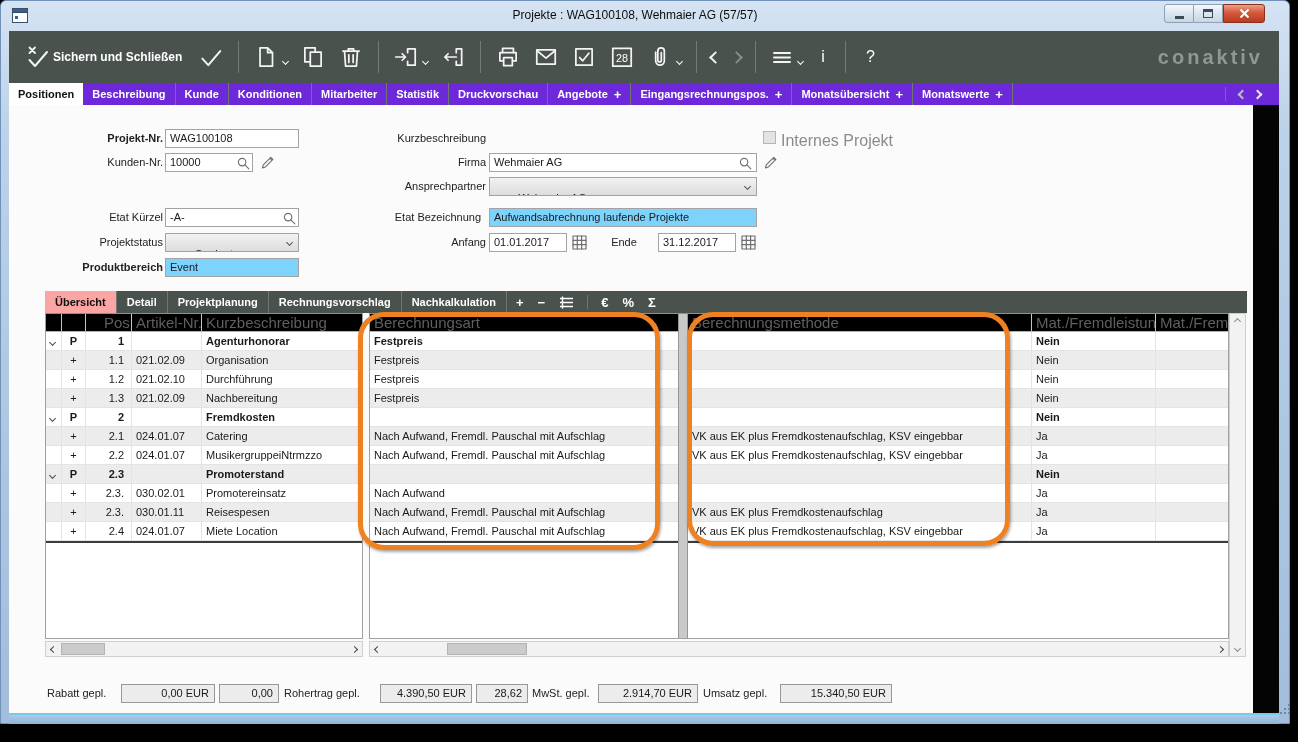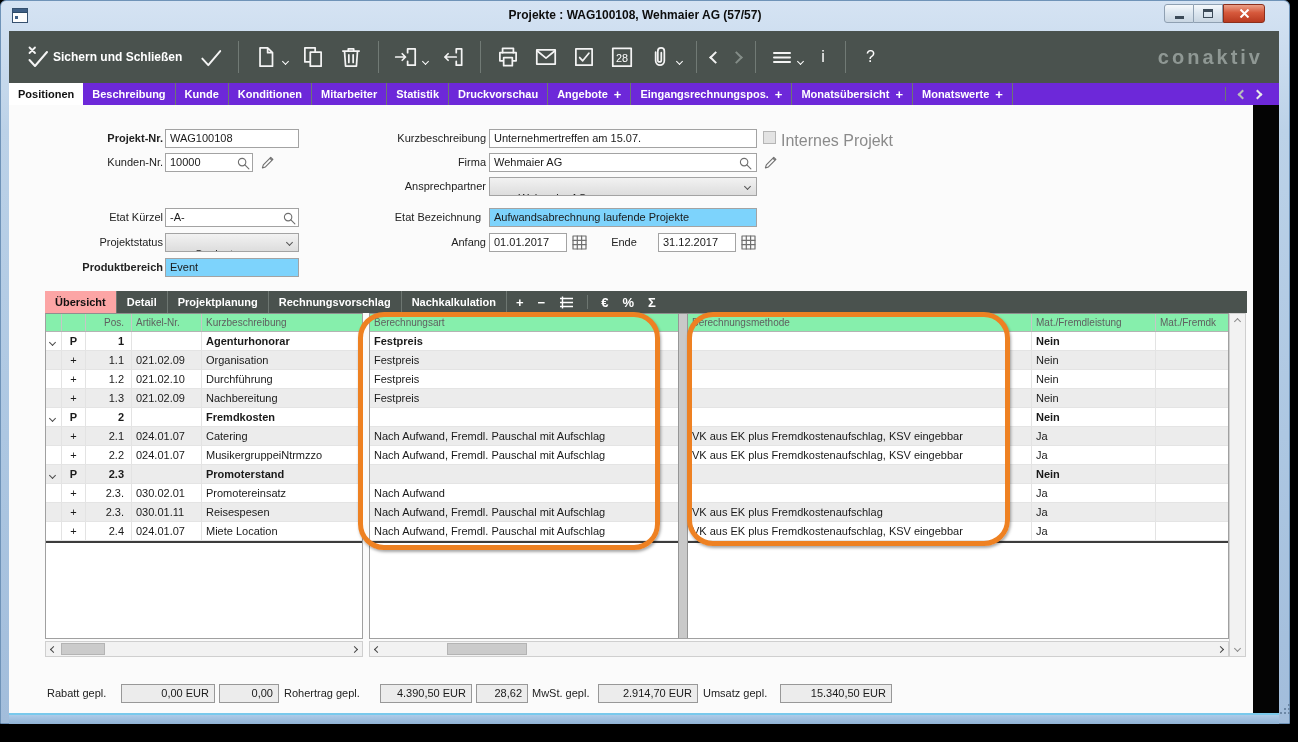--- a/index.html
+++ b/index.html
@@ -9,21 +9,21 @@
 
   
   .window{position:absolute;left:0;top:0;width:1290px;height:724px;
           background:linear-gradient(#d5e3f3 0%,#bcd2e8 18%,#adc7e2 60%,#a2bddb 100%);
           border:1px solid #6f93b8;border-radius:6px 6px 0 0;}
   .titlebar{position:absolute;left:0;top:0;width:100%;height:30px;}
   .win-icon{position:absolute;left:11px;top:7px;width:16px;height:15px;background:#fdfdfd;border:1px solid #35506e;}
   .win-icon i{display:block;height:4px;background:#3f5f85;border-bottom:1px solid #2c4a67;}
   .win-icon u{display:block;width:3px;height:3px;background:#3f5f85;margin:3px 0 0 2px;}
   .title{position:absolute;left:120px;right:140px;top:7px;text-align:center;font-size:12px;color:#0d0d0d;
-         white-space:nowrap;overflow:hidden;font-weight:bold;}
+         white-space:nowrap;overflow:hidden;}
   .wbtns{position:absolute;left:1163px;top:3px;display:flex;}
   .wbtn{height:19px;border:1px solid #8fa0b2;display:flex;align-items:center;justify-content:center;
         background:linear-gradient(#f6f9fc,#dde7f0 45%,#c9d6e2);}
   .wbtn.min{width:30px;border-radius:3px 0 0 3px;}
   .wbtn.max{width:29px;border-left:none;}
   .wbtn.close{width:42px;border-radius:0 3px 3px 0;border-color:#8c2f1c;
         background:linear-gradient(#eba088,#d6593c 45%,#b93a20);}
   .glyph-min{width:9px;height:3px;background:#3c4a58;margin-top:8px;}
   .glyph-max{width:10px;height:9px;border:1px solid #3c4a58;border-top:3px solid #3c4a58;}
   .bottomframe{position:absolute;left:8px;top:712px;width:1270px;height:11px;
@@ -81,22 +81,22 @@
   .subtabs{position:absolute;left:0;top:0;width:100%;height:22px;background:#4a524e;display:flex;align-items:stretch;}
   .stab{display:flex;align-items:center;padding:0 10px;color:#fff;font-size:11px;font-weight:bold;
         border-right:1px solid #6d7671;white-space:nowrap;}
   .stab.active{background:#fca5a5;color:#111;}
   .sticon{display:flex;align-items:center;color:#fff;font-size:13px;font-weight:bold;padding:0 7px;}
   .stsep{width:1px;height:14px;background:#6d7671;margin:4px 6px 0 6px;}
 
   .pane{position:absolute;background:#fff;border:1px solid #a0a0a0;border-top:1px solid #8f8f8f;overflow:hidden;}
   .pane-l{left:0;top:22px;width:318px;height:326px;}
   .pane-r{left:324px;top:22px;width:860px;height:326px;}
-  .thead{display:flex;height:18px;background:#86efac;border-bottom:1px solid #b3b3b3;
-         font-size:10px;color:#5f5f5f;line-height:17px;}
+  .thead{display:flex;height:18px;background:#000000;border-bottom:1px solid #b3b3b3;
+         font-size:15px;color:#5f5f5f;line-height:17px;}
   .hc{border-right:1px solid #c6c6c6;padding:0 4px;overflow:hidden;white-space:nowrap;flex:none;}
   .trow{display:flex;height:19px;line-height:18px;font-size:11px;background:#fff;border-bottom:1px solid #e4e4e4;}
   .trow.alt{background:#ececec;}
   .trow.boldrow{font-weight:bold;}
   .c{border-right:1px solid #e3e3e3;padding:0 4px;overflow:hidden;white-space:pre;flex:none;}
   .c-exp{width:16px;padding:0 2px;} .c-type{width:24px;text-align:center;}
   .c-pos{width:46px;text-align:right;padding-right:7px;} .c-artnr{width:70px;} .c-kurz{width:160px;border-right:none;}
   .h-exp{width:16px;} .h-type{width:24px;} .h-pos{width:46px;padding-left:18px;} .h-artnr{width:70px;} .h-kurz{width:160px;border-right:none;}
   .c-ba{width:318px;} .c-bm{width:344px;} .c-mat{width:124px;} .c-matk{width:74px;border-right:none;}
   .h-ba{width:318px;} .h-bm{width:344px;} .h-mat{width:124px;} .h-matk{width:74px;border-right:none;}
@@ -298,21 +298,20 @@
           <div class="tabnav">
           <div class="bar"></div>
           <i class="tn-ch tn-l"></i>
           <i class="tn-ch tn-r"></i>
         </div>
       </div>
 
       <div class="lbl b" style="left:34px;top:101px;width:120px;">Projekt-Nr.</div>
       <div class="field" style="left:156px;top:98px;width:134px;">WAG100108</div>
       <div class="lbl" style="left:357px;top:101px;width:120px;">Kurzbeschreibung</div>
-      <div class="field" style="left:480px;top:98px;width:268px;">Unternehmertreffen am 15.07.</div>
       <div class="cbx" style="left:754px;top:100px;"></div>
       <div class="cbx-lbl" style="left:772px;top:101px;">Internes Projekt</div>
 
       <div class="lbl" style="left:34px;top:125px;width:120px;">Kunden-Nr.</div>
       <div class="field" style="left:156px;top:122px;width:88px;">10000</div>
       <div class="inl-ico" style="left:226px;top:124px;">
         <svg class="fico" width="13" height="13" viewBox="0 0 14 14">
             <circle cx="5.5" cy="5.5" r="4"></circle>
             <path d="M8.5 8.5 L12.8 12.8"></path>
           </svg>

